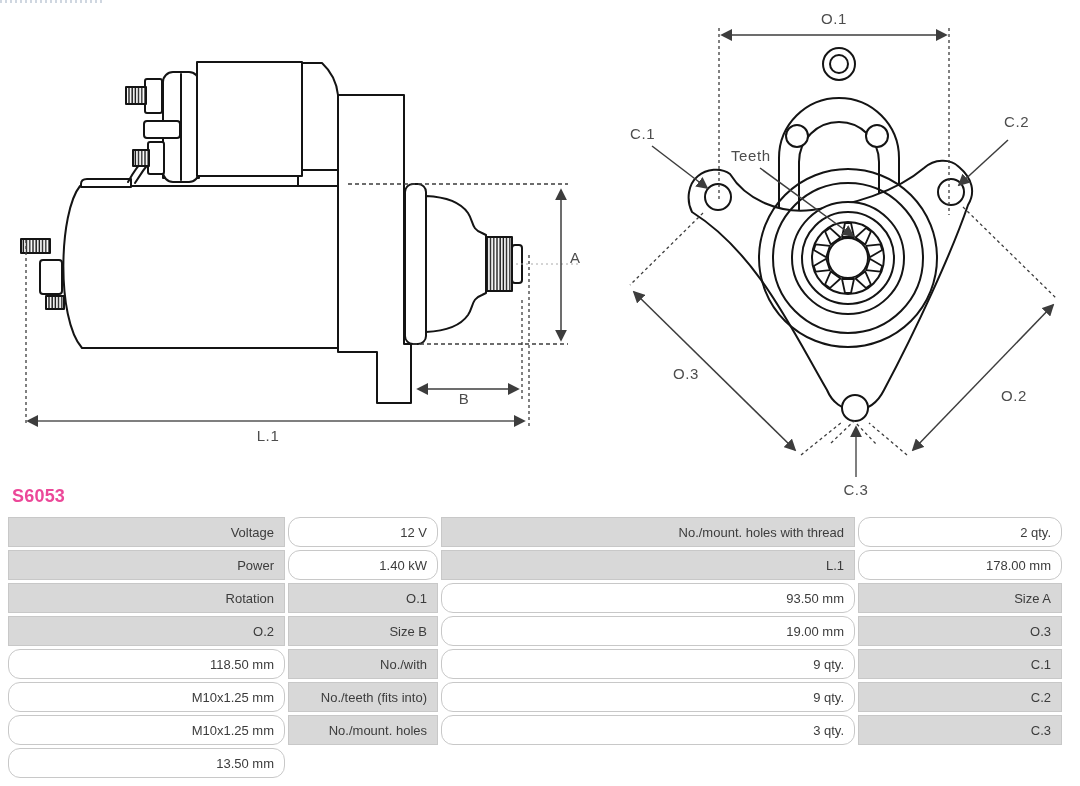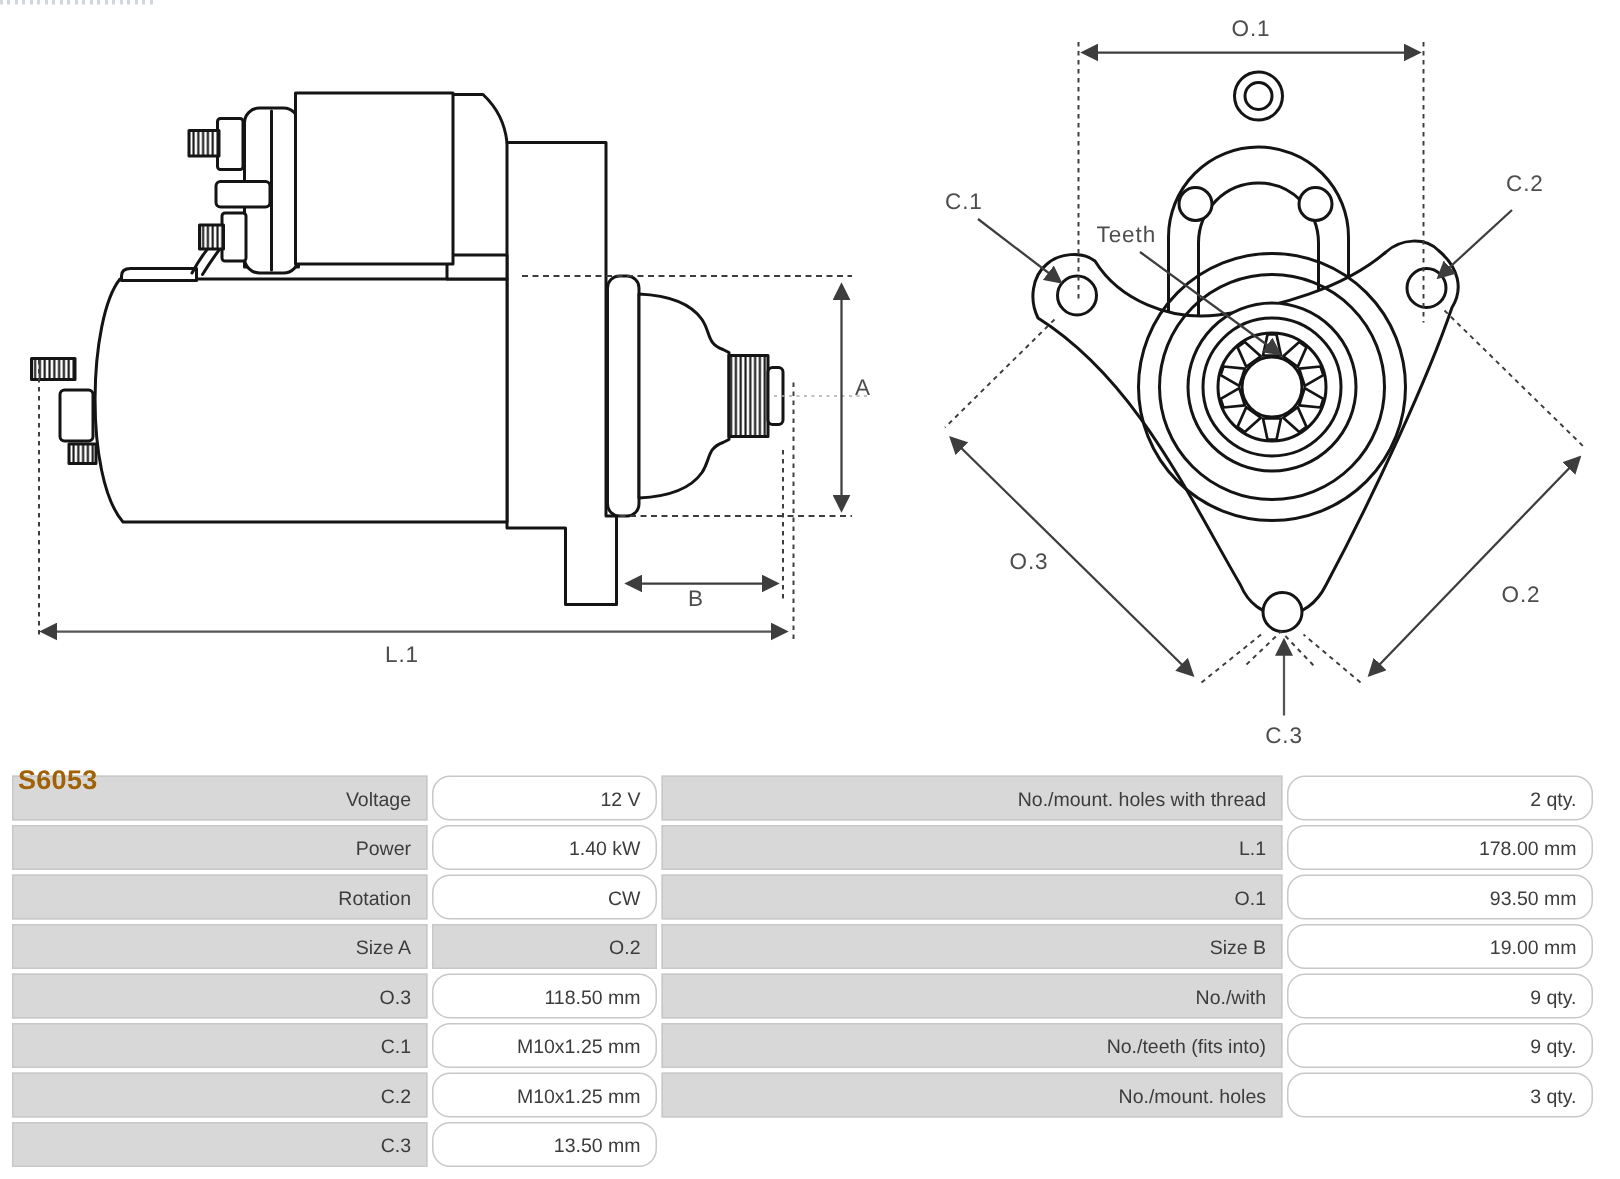--- a/index.html
+++ b/index.html
@@ -8,22 +8,22 @@
     background:#ffffff;
     font-family:"Liberation Sans", sans-serif;
   }
   .corner-artifact{
     position:absolute;left:0;top:0;width:102px;height:3px;
     background:repeating-linear-gradient(90deg,#bfc9d6 0 2px,#ffffff 2px 5px);
     opacity:.75;
   }
   .diagram-svg{position:absolute;left:0;top:0;pointer-events:none;}
   .part-number{
-    position:absolute;left:12px;top:510px;z-index:5;
-    font-size:18px;font-weight:600;color:#a16207;letter-spacing:.2px;
+    position:absolute;left:12px;top:486px;z-index:5;
+    font-size:18px;font-weight:600;color:#ec4899;letter-spacing:.2px;
   }
   .spec-table{
     position:absolute;left:8px;top:517px;width:942px;z-index:4;
     display:grid;
     grid-template-columns:277px 150px 414px 204px;
     column-gap:3px;row-gap:3px;
   }
   .cell{
     height:30px;box-sizing:border-box;
     border:1px solid #c8c8c8;
@@ -186,21 +186,20 @@
   <div class="cell value">12 V</div>
   <div class="cell label">No./mount. holes with thread</div>
   <div class="cell value">2 qty.</div>
 
   <div class="cell label">Power</div>
   <div class="cell value">1.40 kW</div>
   <div class="cell label">L.1</div>
   <div class="cell value">178.00 mm</div>
 
   <div class="cell label">Rotation</div>
-  <div class="cell value">CW</div>
   <div class="cell label">O.1</div>
   <div class="cell value">93.50 mm</div>
 
   <div class="cell label">Size A</div>
   <div class="cell label">O.2</div>
 
   <div class="cell label">Size B</div>
   <div class="cell value">19.00 mm</div>
   <div class="cell label">O.3</div>
   <div class="cell value">118.50 mm</div>

